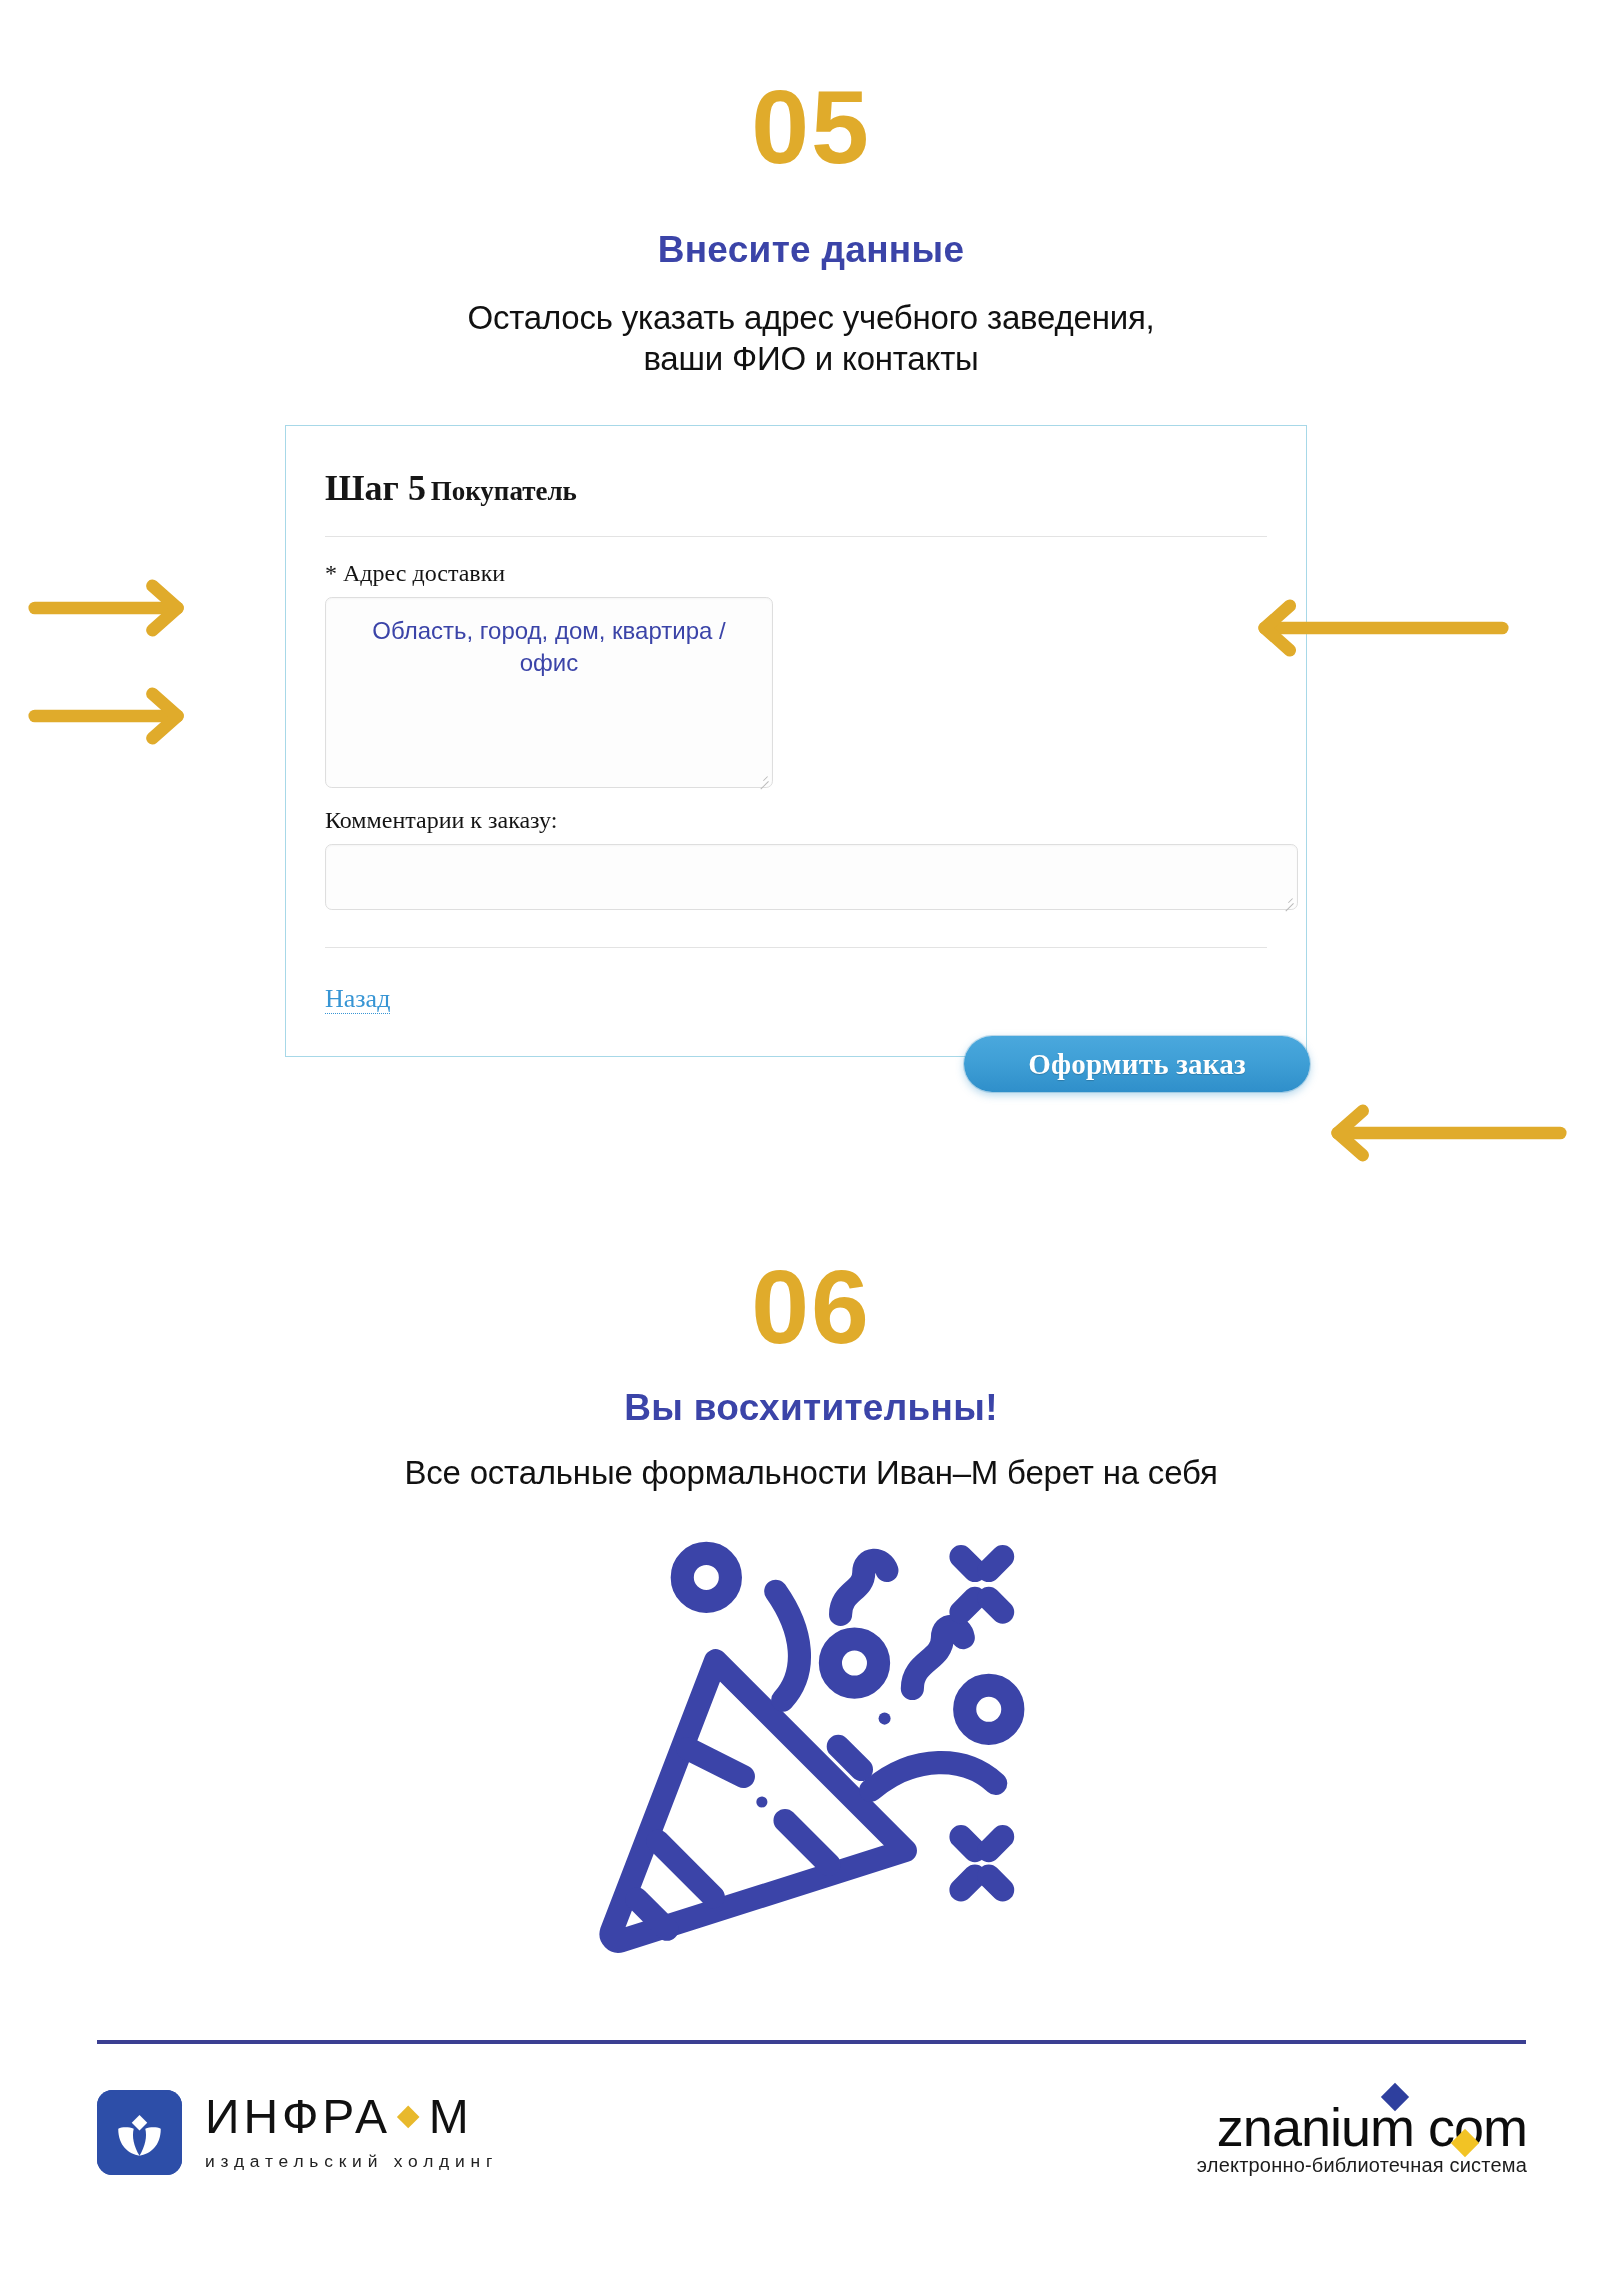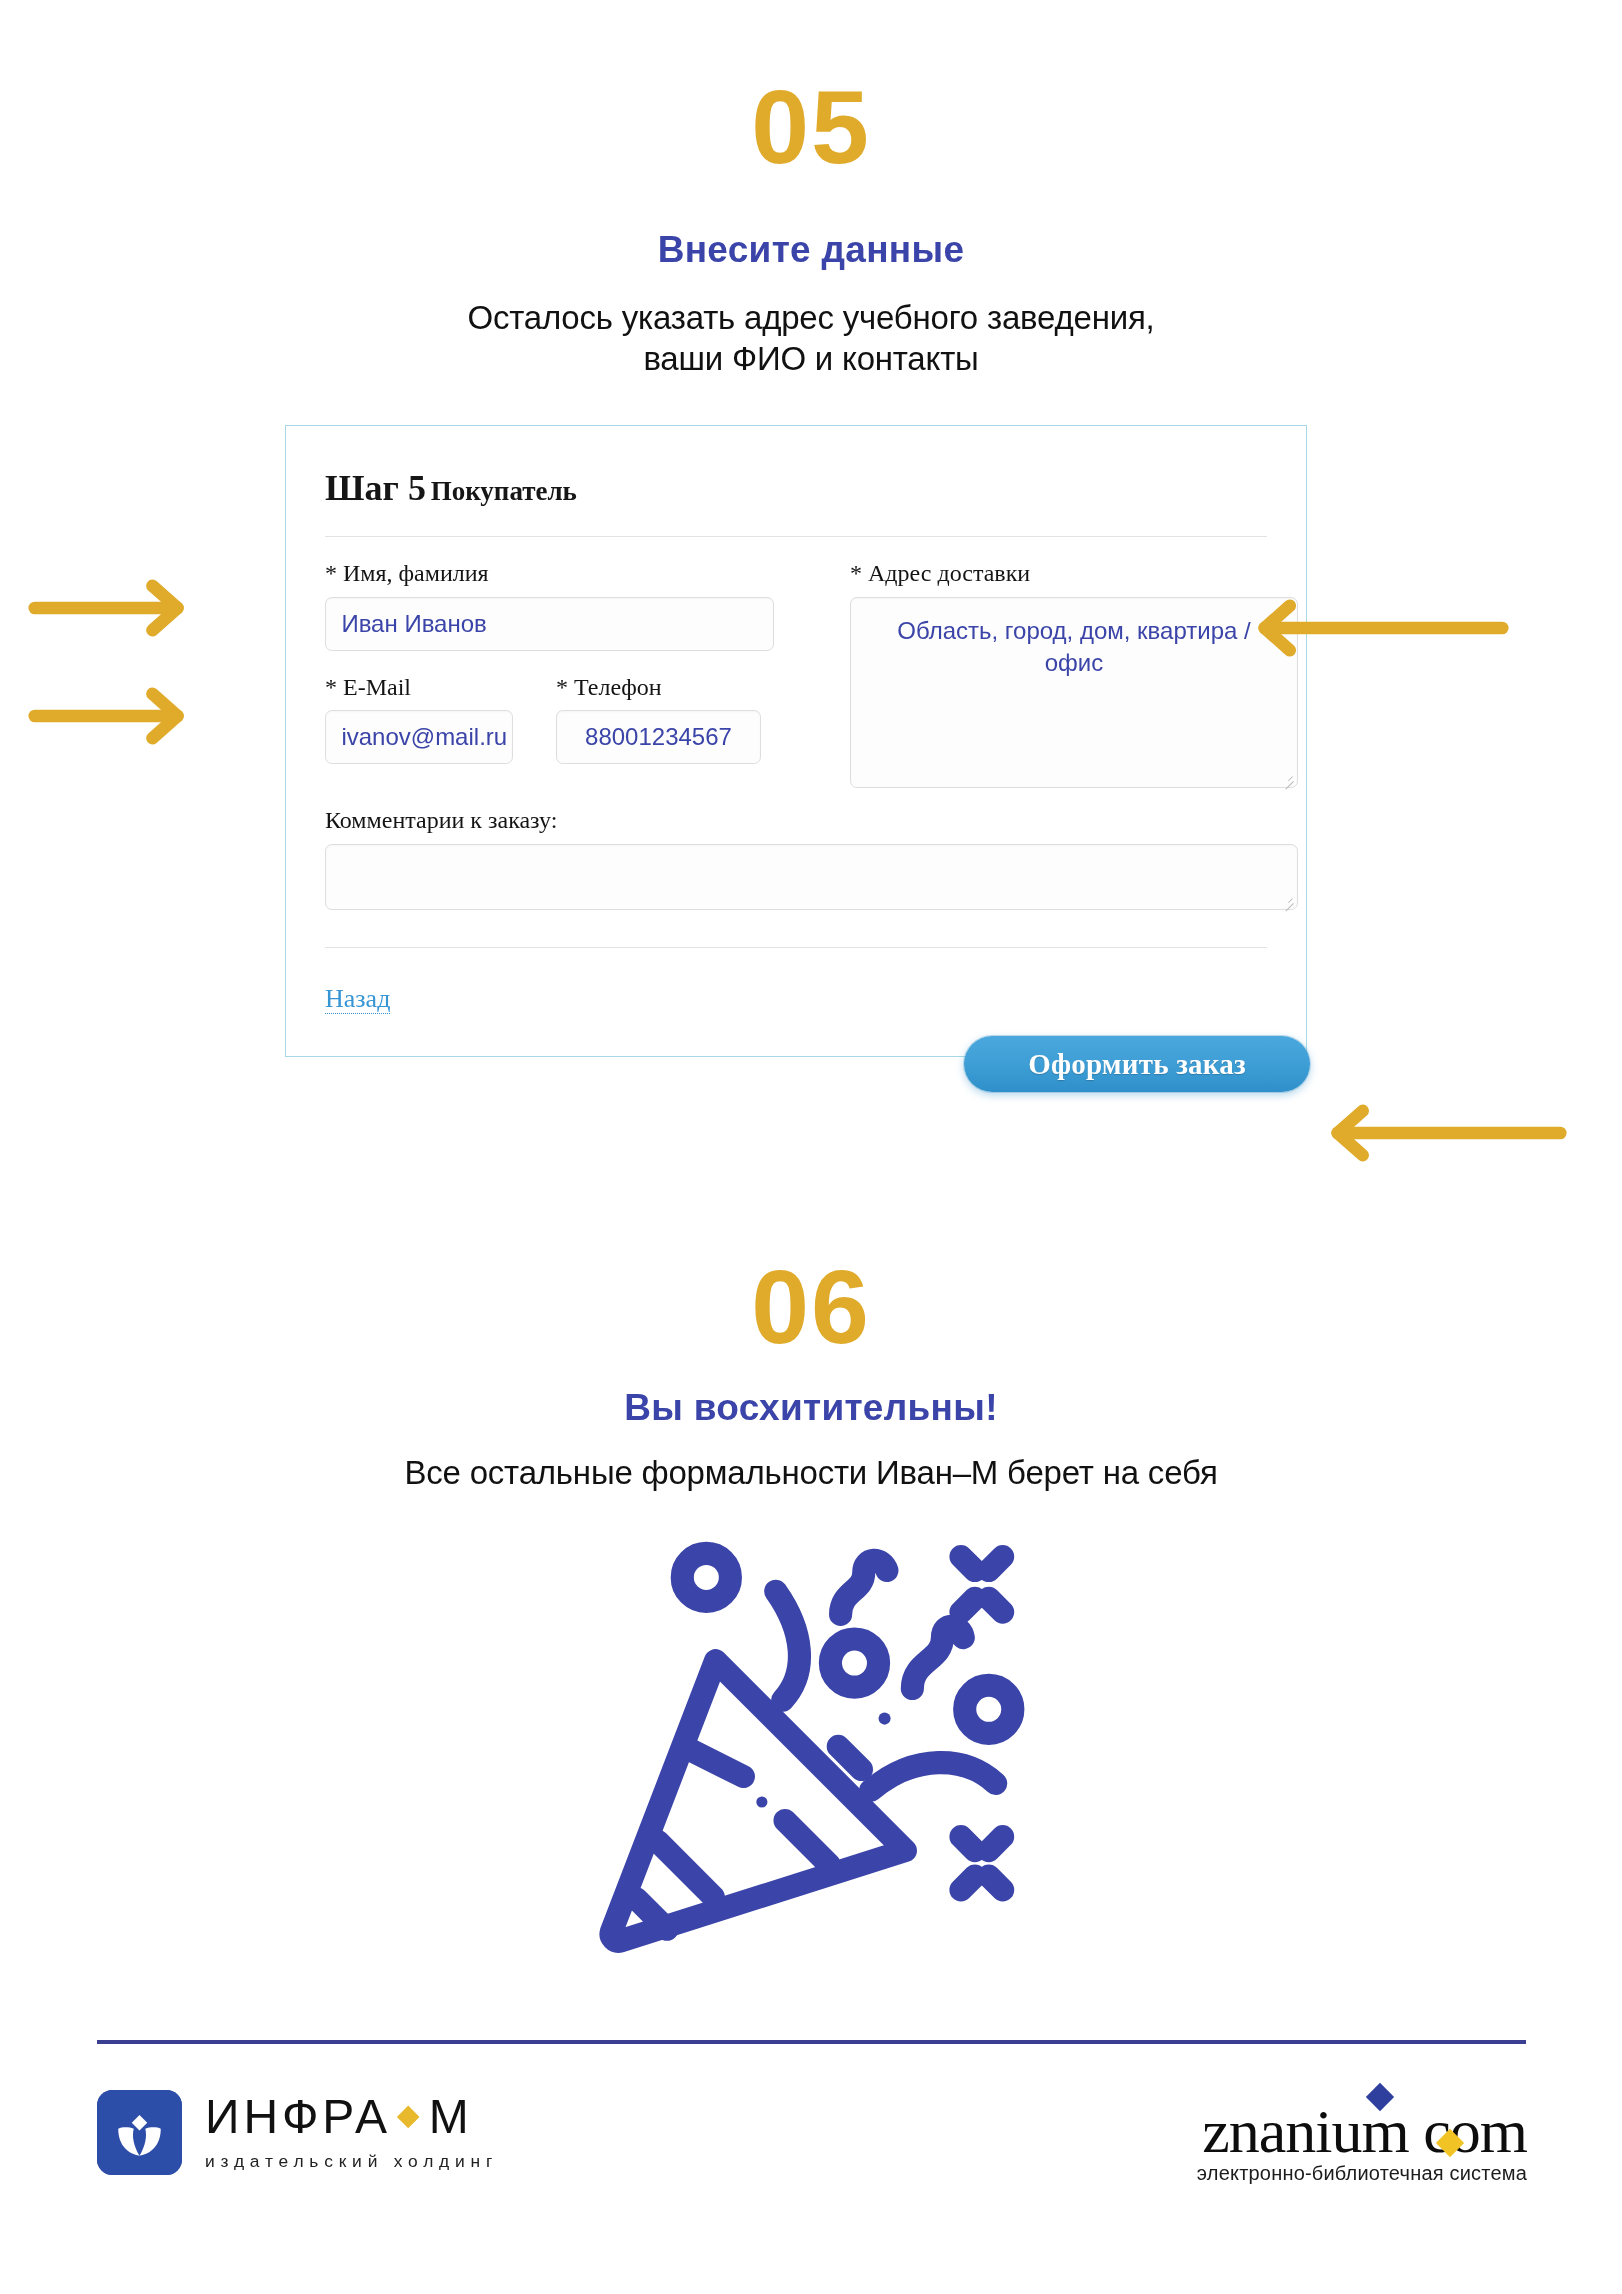--- a/index.html
+++ b/index.html
@@ -273,23 +273,23 @@
     margin-top: 10.6px;
   }
 
   #znanium-logo {
     position: absolute;
     right: 95px;
     top: 2100px;
     text-align: right;
   }
   .zn-word {
-    font-family: Liberation Serif, serif;
+    font-family: Liberation Sans, sans-serif;
     font-weight: 500;
-    font-size: 62px;
+    font-size: 54px;
     line-height: 1;
     color: #0d0d0d;
     letter-spacing: -1px;
     position: relative;
     display: inline-block;
   }
   .zn-dot-blue {
     position: absolute;
     width: 20px;
     height: 20px;
@@ -329,39 +329,20 @@
   <div class="card-inner">
 
     <div class="card-head">
       <span class="hd-big">Шаг 5</span><span class="hd-small">Покупатель</span>
     </div>
 
     <div class="card-rule"></div>
 
     <div class="form-grid">
 
-      <div class="col-left">
-
-        <div>
-          <div class="fld-label">* Имя, фамилия</div>
-          <div id="name-input" class="txt-input">Иван Иванов</div>
-        </div>
-
-        <div class="pair-row">
-          <div class="pair-item">
-            <div class="fld-label">* E-Mail</div>
-            <div id="email-input" class="txt-input">ivanov@mail.ru</div>
-          </div>
-          <div class="pair-item">
-            <div class="fld-label">* Телефон</div>
-            <div id="phone-input" class="txt-input">88001234567</div>
-          </div>
-        </div>
-
-      </div>
 
       <div class="col-right">
         <div>
           <div class="fld-label">* Адрес доставки</div>
           <div id="address-area" class="txt-area">
             <span>Область, город, дом, квартира / офис</span>
             <span class="resize-grip"></span>
           </div>
         </div>
       </div>

